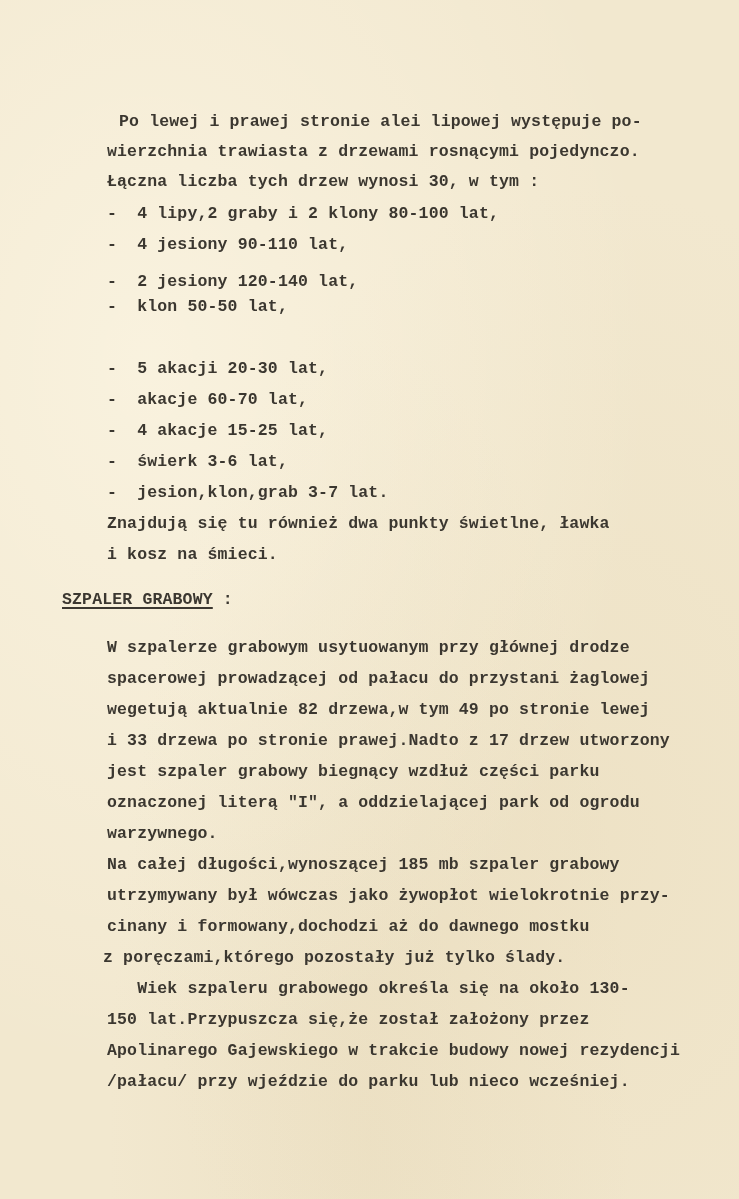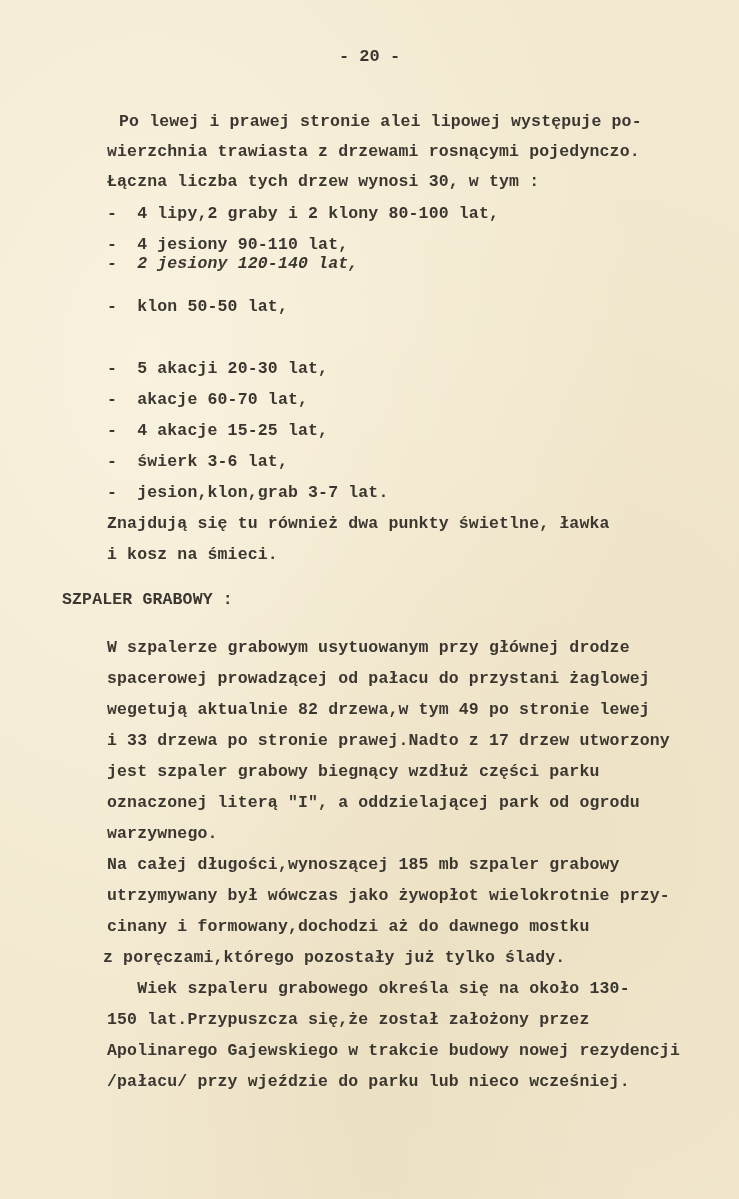--- a/index.html
+++ b/index.html
@@ -38,38 +38,38 @@
     position: absolute;
     left: 0;
     width: 739px;
     top: 47px;
     text-align: center;
     font-size: 17px;
     font-weight: bold;
     color: #3b3730;
   }
   .heading {
+    text-decoration: underline;
     text-decoration-thickness: 2px;
     text-underline-offset: 3px;
   }
 </style>
 </head>
 <body>
 
 <div class="paper">
 
-  <div class="page-number">- 20 -</div>
 
   <div class="line" style="left:107px; top:112px;margin-left:12px;">Po lewej i prawej stronie alei lipowej występuje po-</div>
   <div class="line" style="left:107px; top:142px;">wierzchnia trawiasta z drzewami rosnącymi pojedynczo.</div>
   <div class="line" style="left:107px; top:172px;">Łączna liczba tych drzew wynosi 30, w tym :</div>
 
   <div class="line" style="left:107px; top:204px;">-  4 lipy,2 graby i 2 klony 80-100 lat,</div>
   <div class="line" style="left:107px; top:235px;">-  4 jesiony 90-110 lat,</div>
-  <div class="line" style="left:107px; top:254px;font-style:italic;">-  2 jesiony 120-140 lat,</div>
+  <div class="line" style="left:107px; top:272px;">-  2 jesiony 120-140 lat,</div>
   <div class="line" style="left:107px; top:297px;">-  klon 50-50 lat,</div>
   <div class="line" style="left:107px; top:359px;">-  5 akacji 20-30 lat,</div>
   <div class="line" style="left:107px; top:390px;">-  akacje 60-70 lat,</div>
   <div class="line" style="left:107px; top:421px;">-  4 akacje 15-25 lat,</div>
   <div class="line" style="left:107px; top:452px;">-  świerk 3-6 lat,</div>
   <div class="line" style="left:107px; top:483px;">-  jesion,klon,grab 3-7 lat.</div>
 
   <div class="line" style="left:107px; top:514px;">Znajdują się tu również dwa punkty świetlne, ławka</div>
   <div class="line" style="left:107px; top:545px;">i kosz na śmieci.</div>
 

